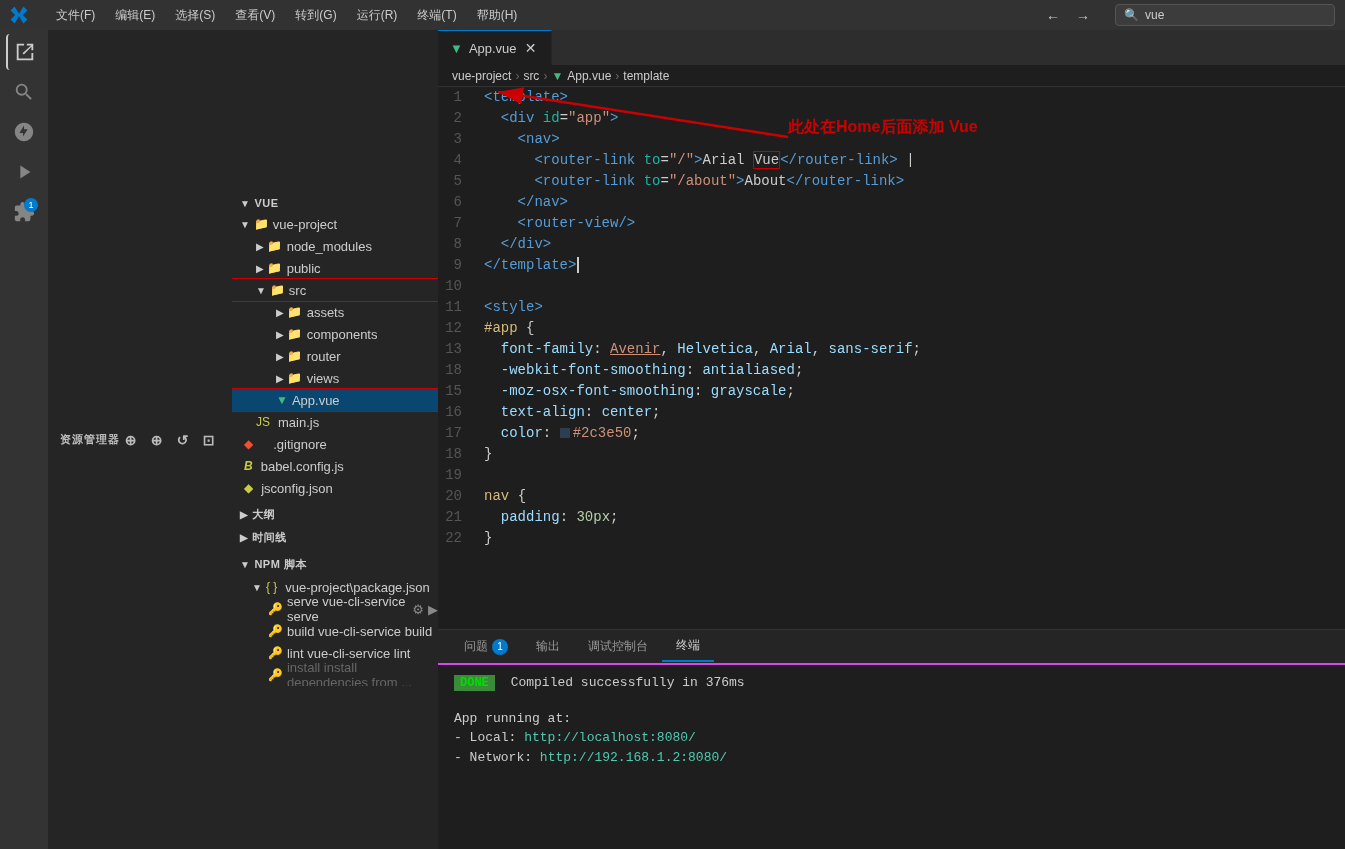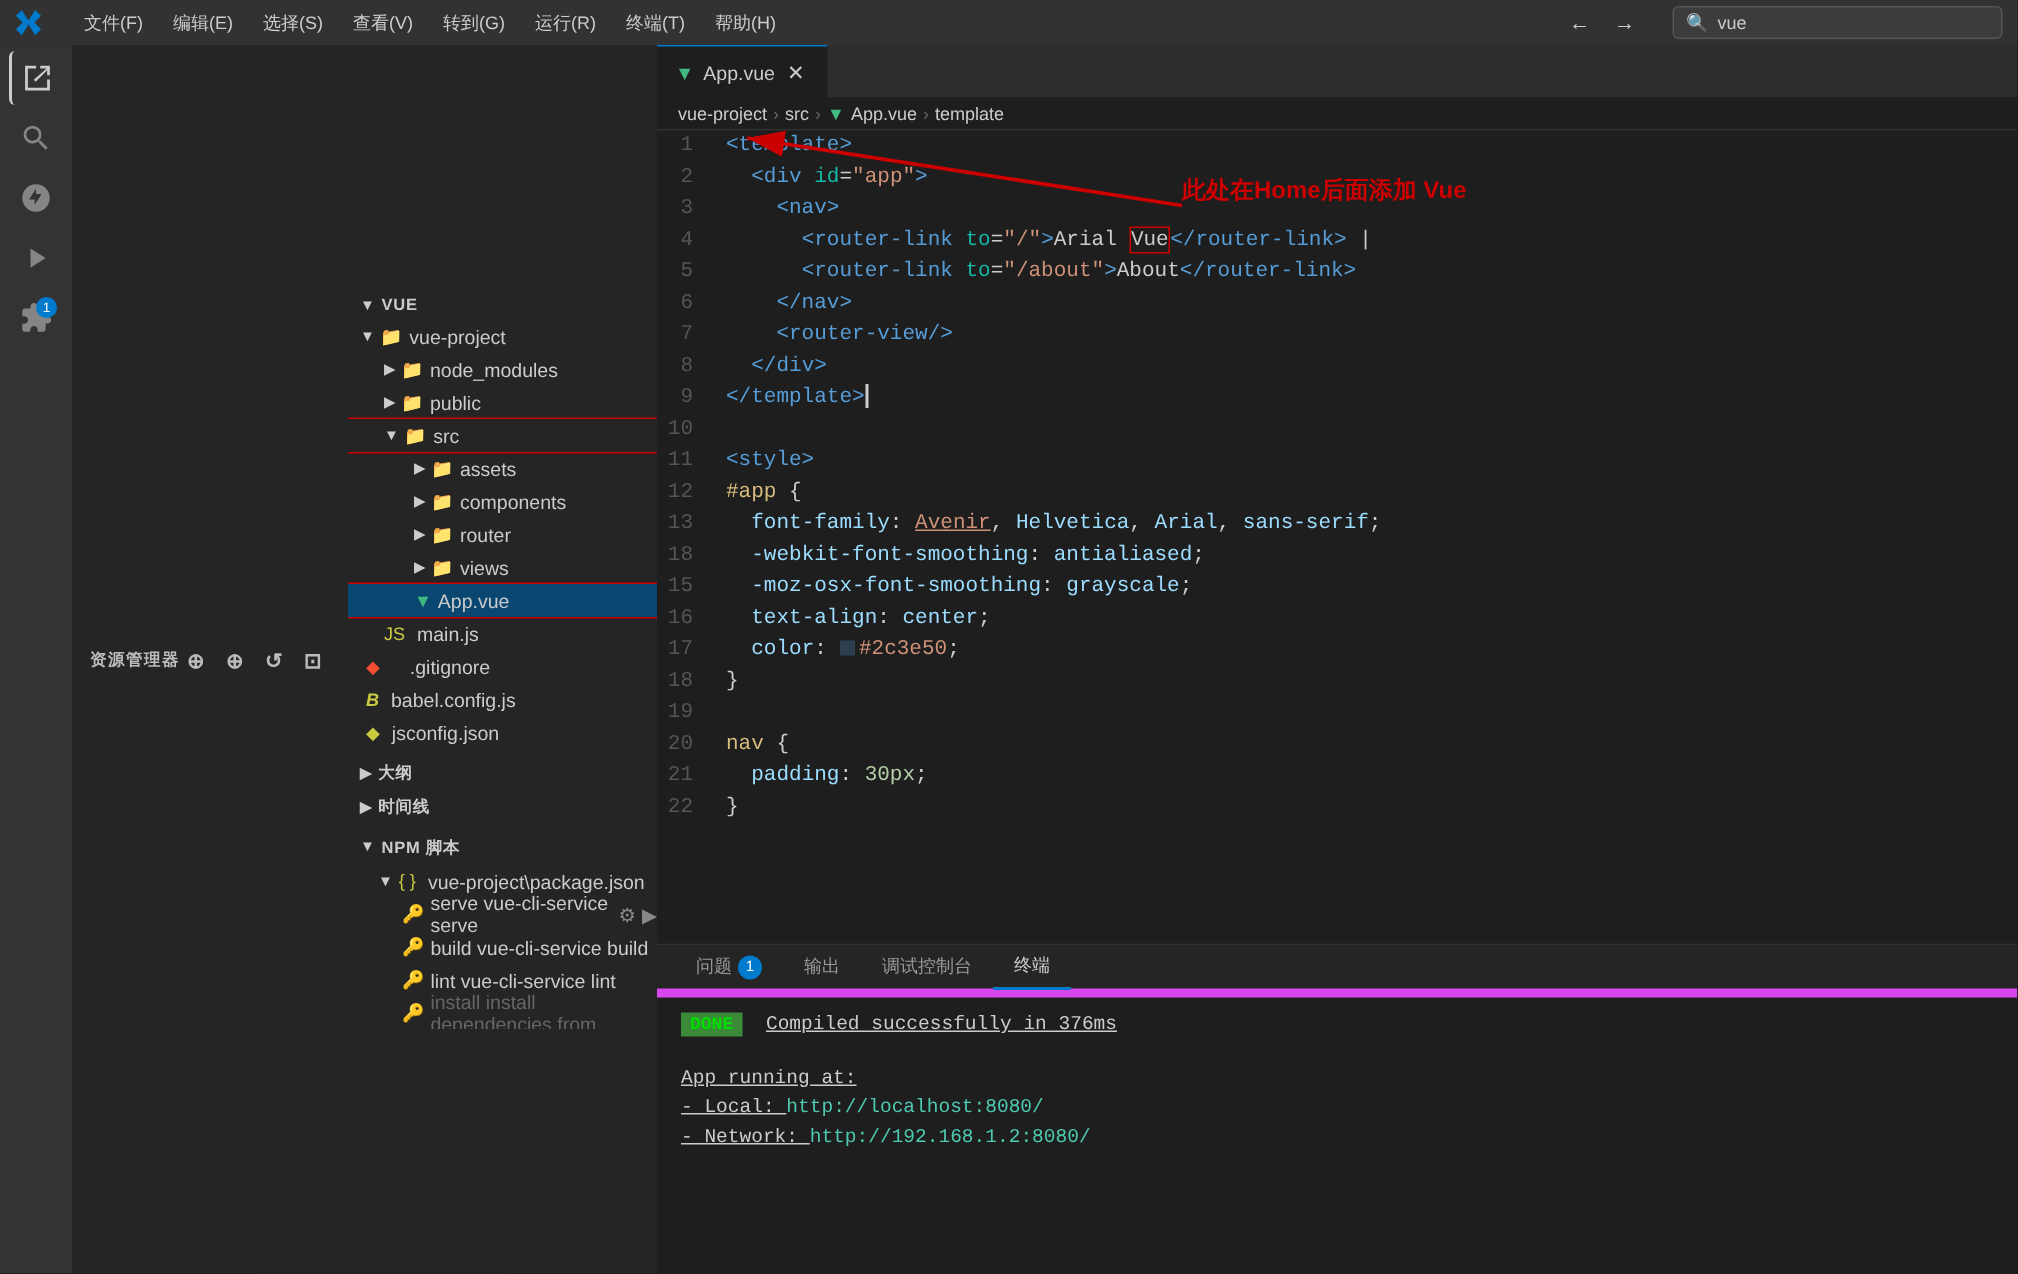--- a/index.html
+++ b/index.html
@@ -295,21 +295,21 @@
       flex-direction: column;
       flex-shrink: 0;
     }
     .terminal-tabs {
       height: 35px;
       background: #252526;
       display: flex;
       align-items: center;
       padding: 0 12px;
       gap: 0;
-      border-bottom: 6px solid #d946ef;
+      border-bottom: 2px solid #d946ef;
       flex-shrink: 0;
     }
     .terminal-tab {
       padding: 6px 14px;
       font-size: 12px;
       cursor: pointer;
       color: #999;
       display: flex; align-items: center; gap: 4px;
     }
     .terminal-tab.active {
@@ -334,21 +334,21 @@
     }
     .done-badge {
       background: #3a8a3a;
       color: #00dd00;
       padding: 1px 6px;
       font-size: 12px;
       font-weight: bold;
       margin-right: 8px;
     }
     .terminal-link { color: #4ec9b0; }
-    .terminal-text { color: #cccccc; text-decoration: underline; }
+    .terminal-text { color: #cccccc; }
 
     
     .vue-green { color: #42b883; }
 
     
     .src-highlight {
       outline: 1px solid #cc0000;
       background: transparent !important;
     }
     .app-vue-highlight {

